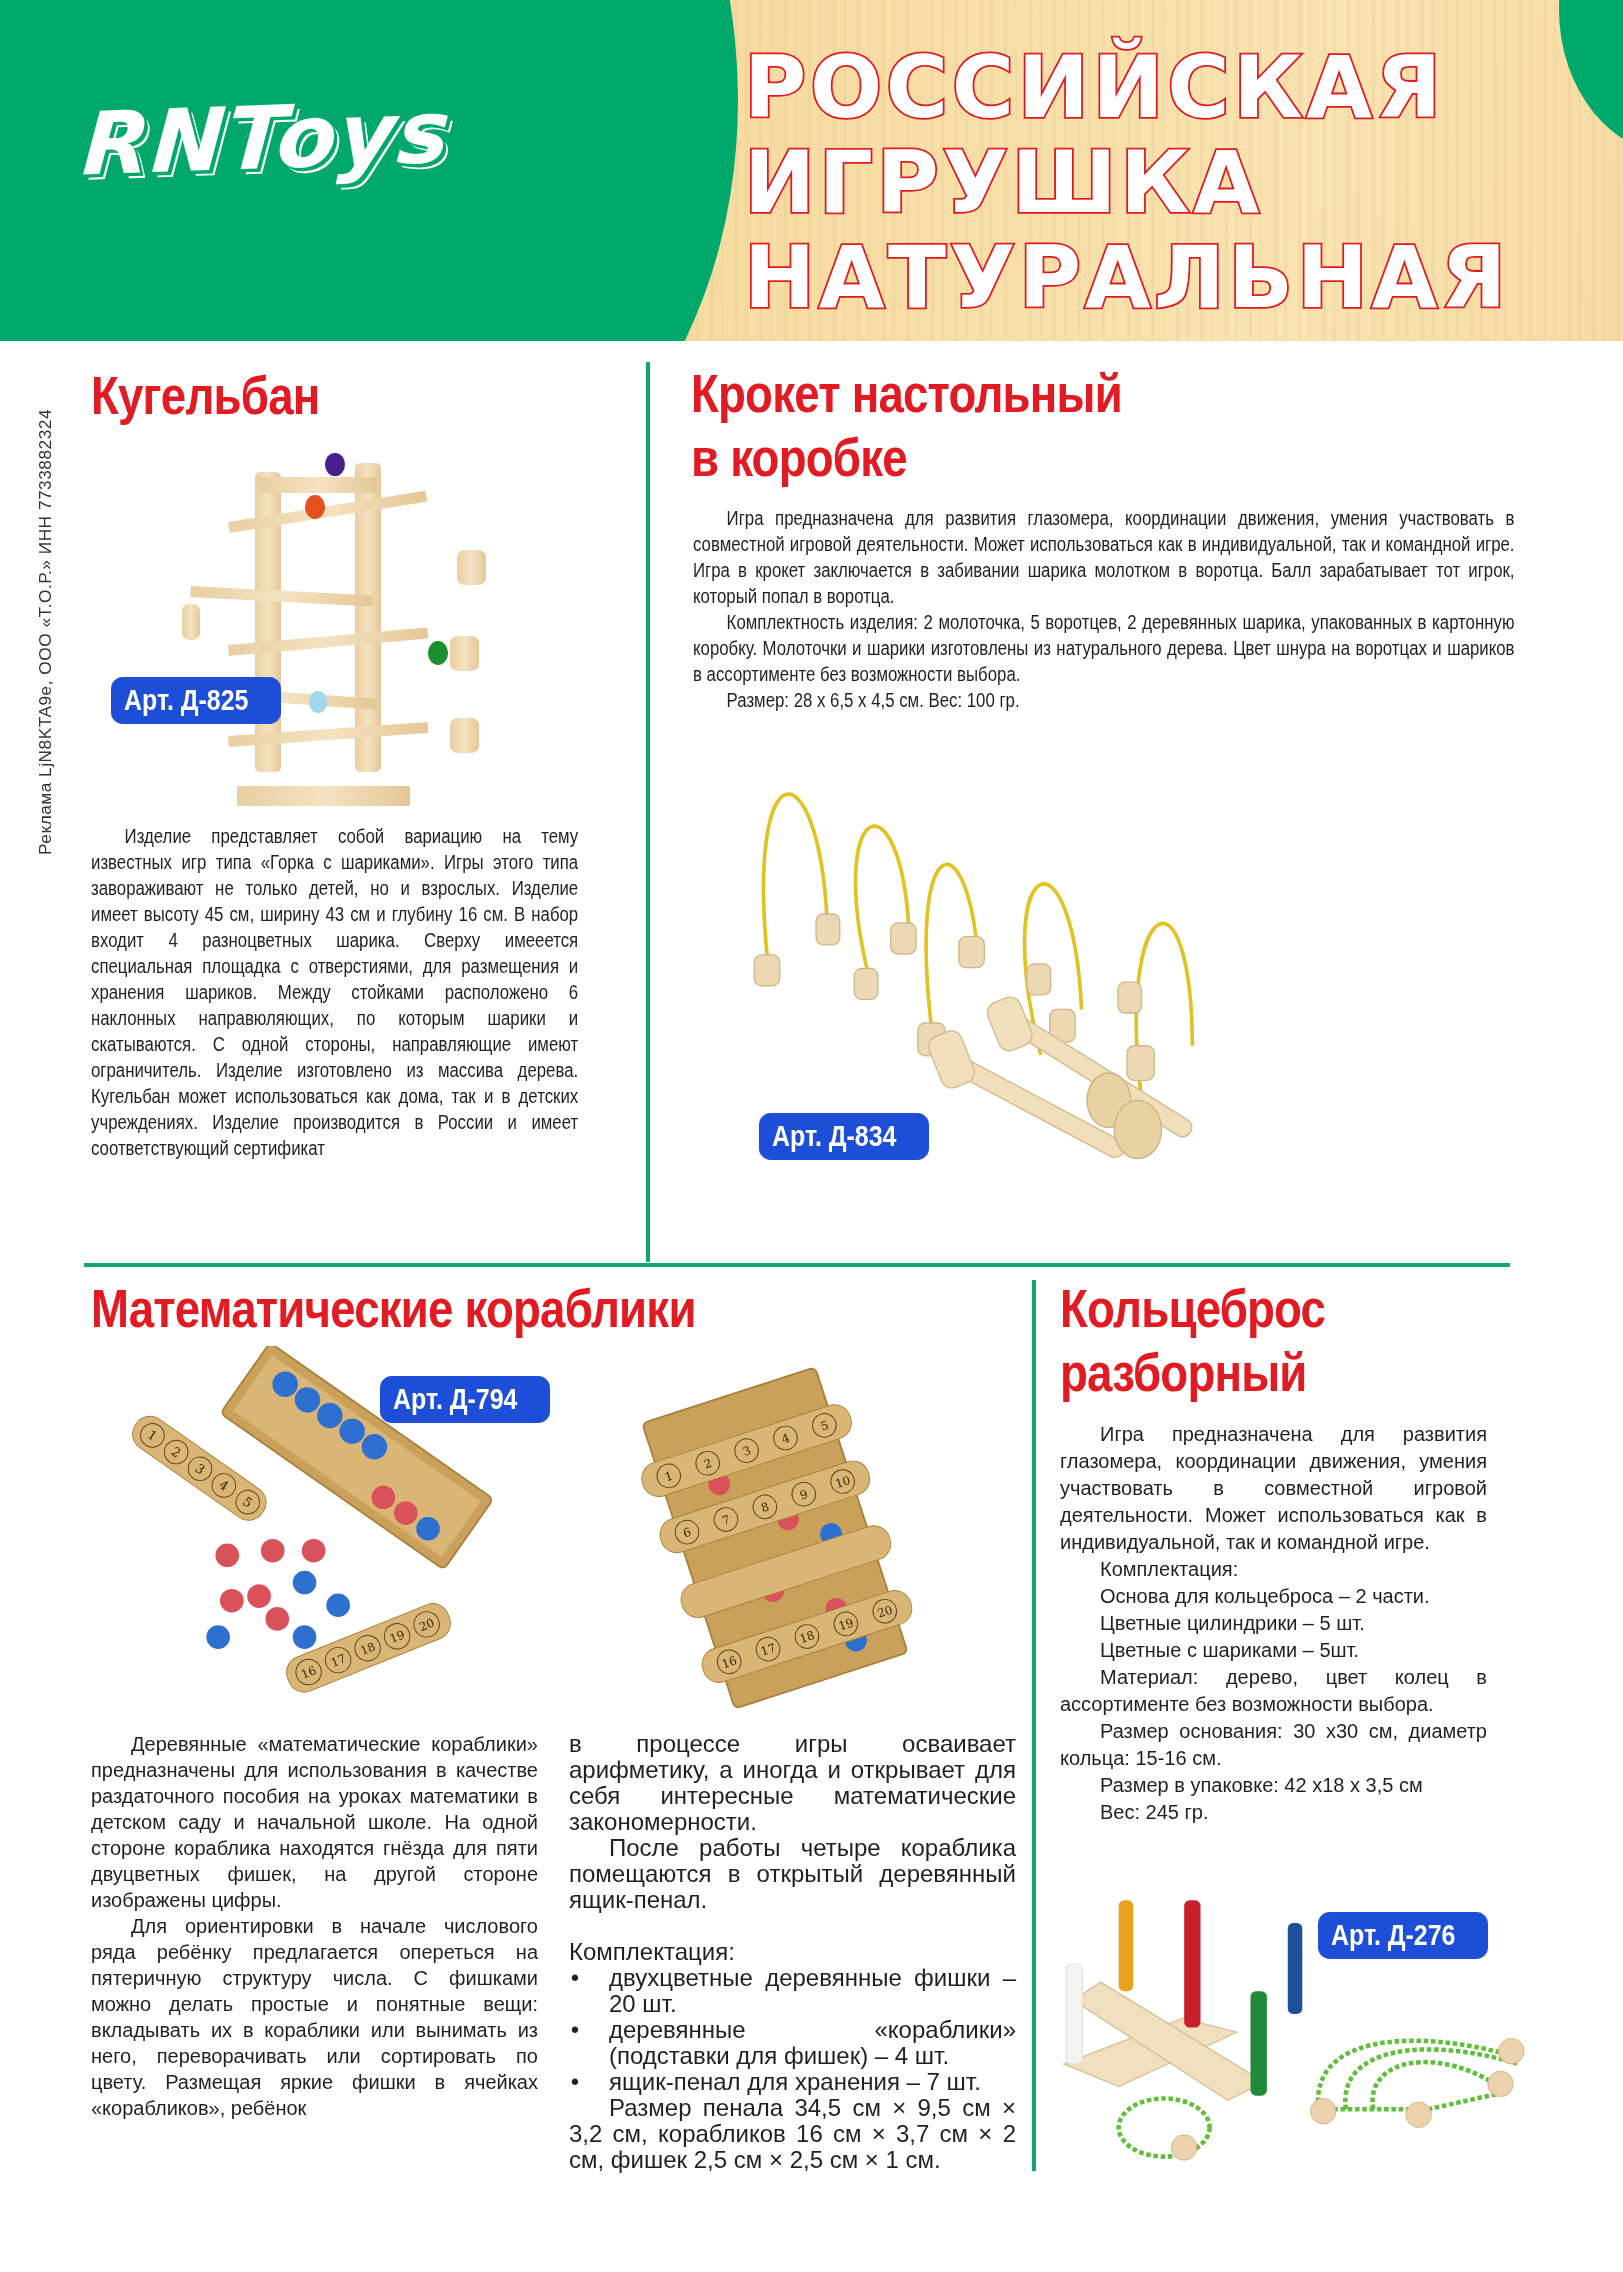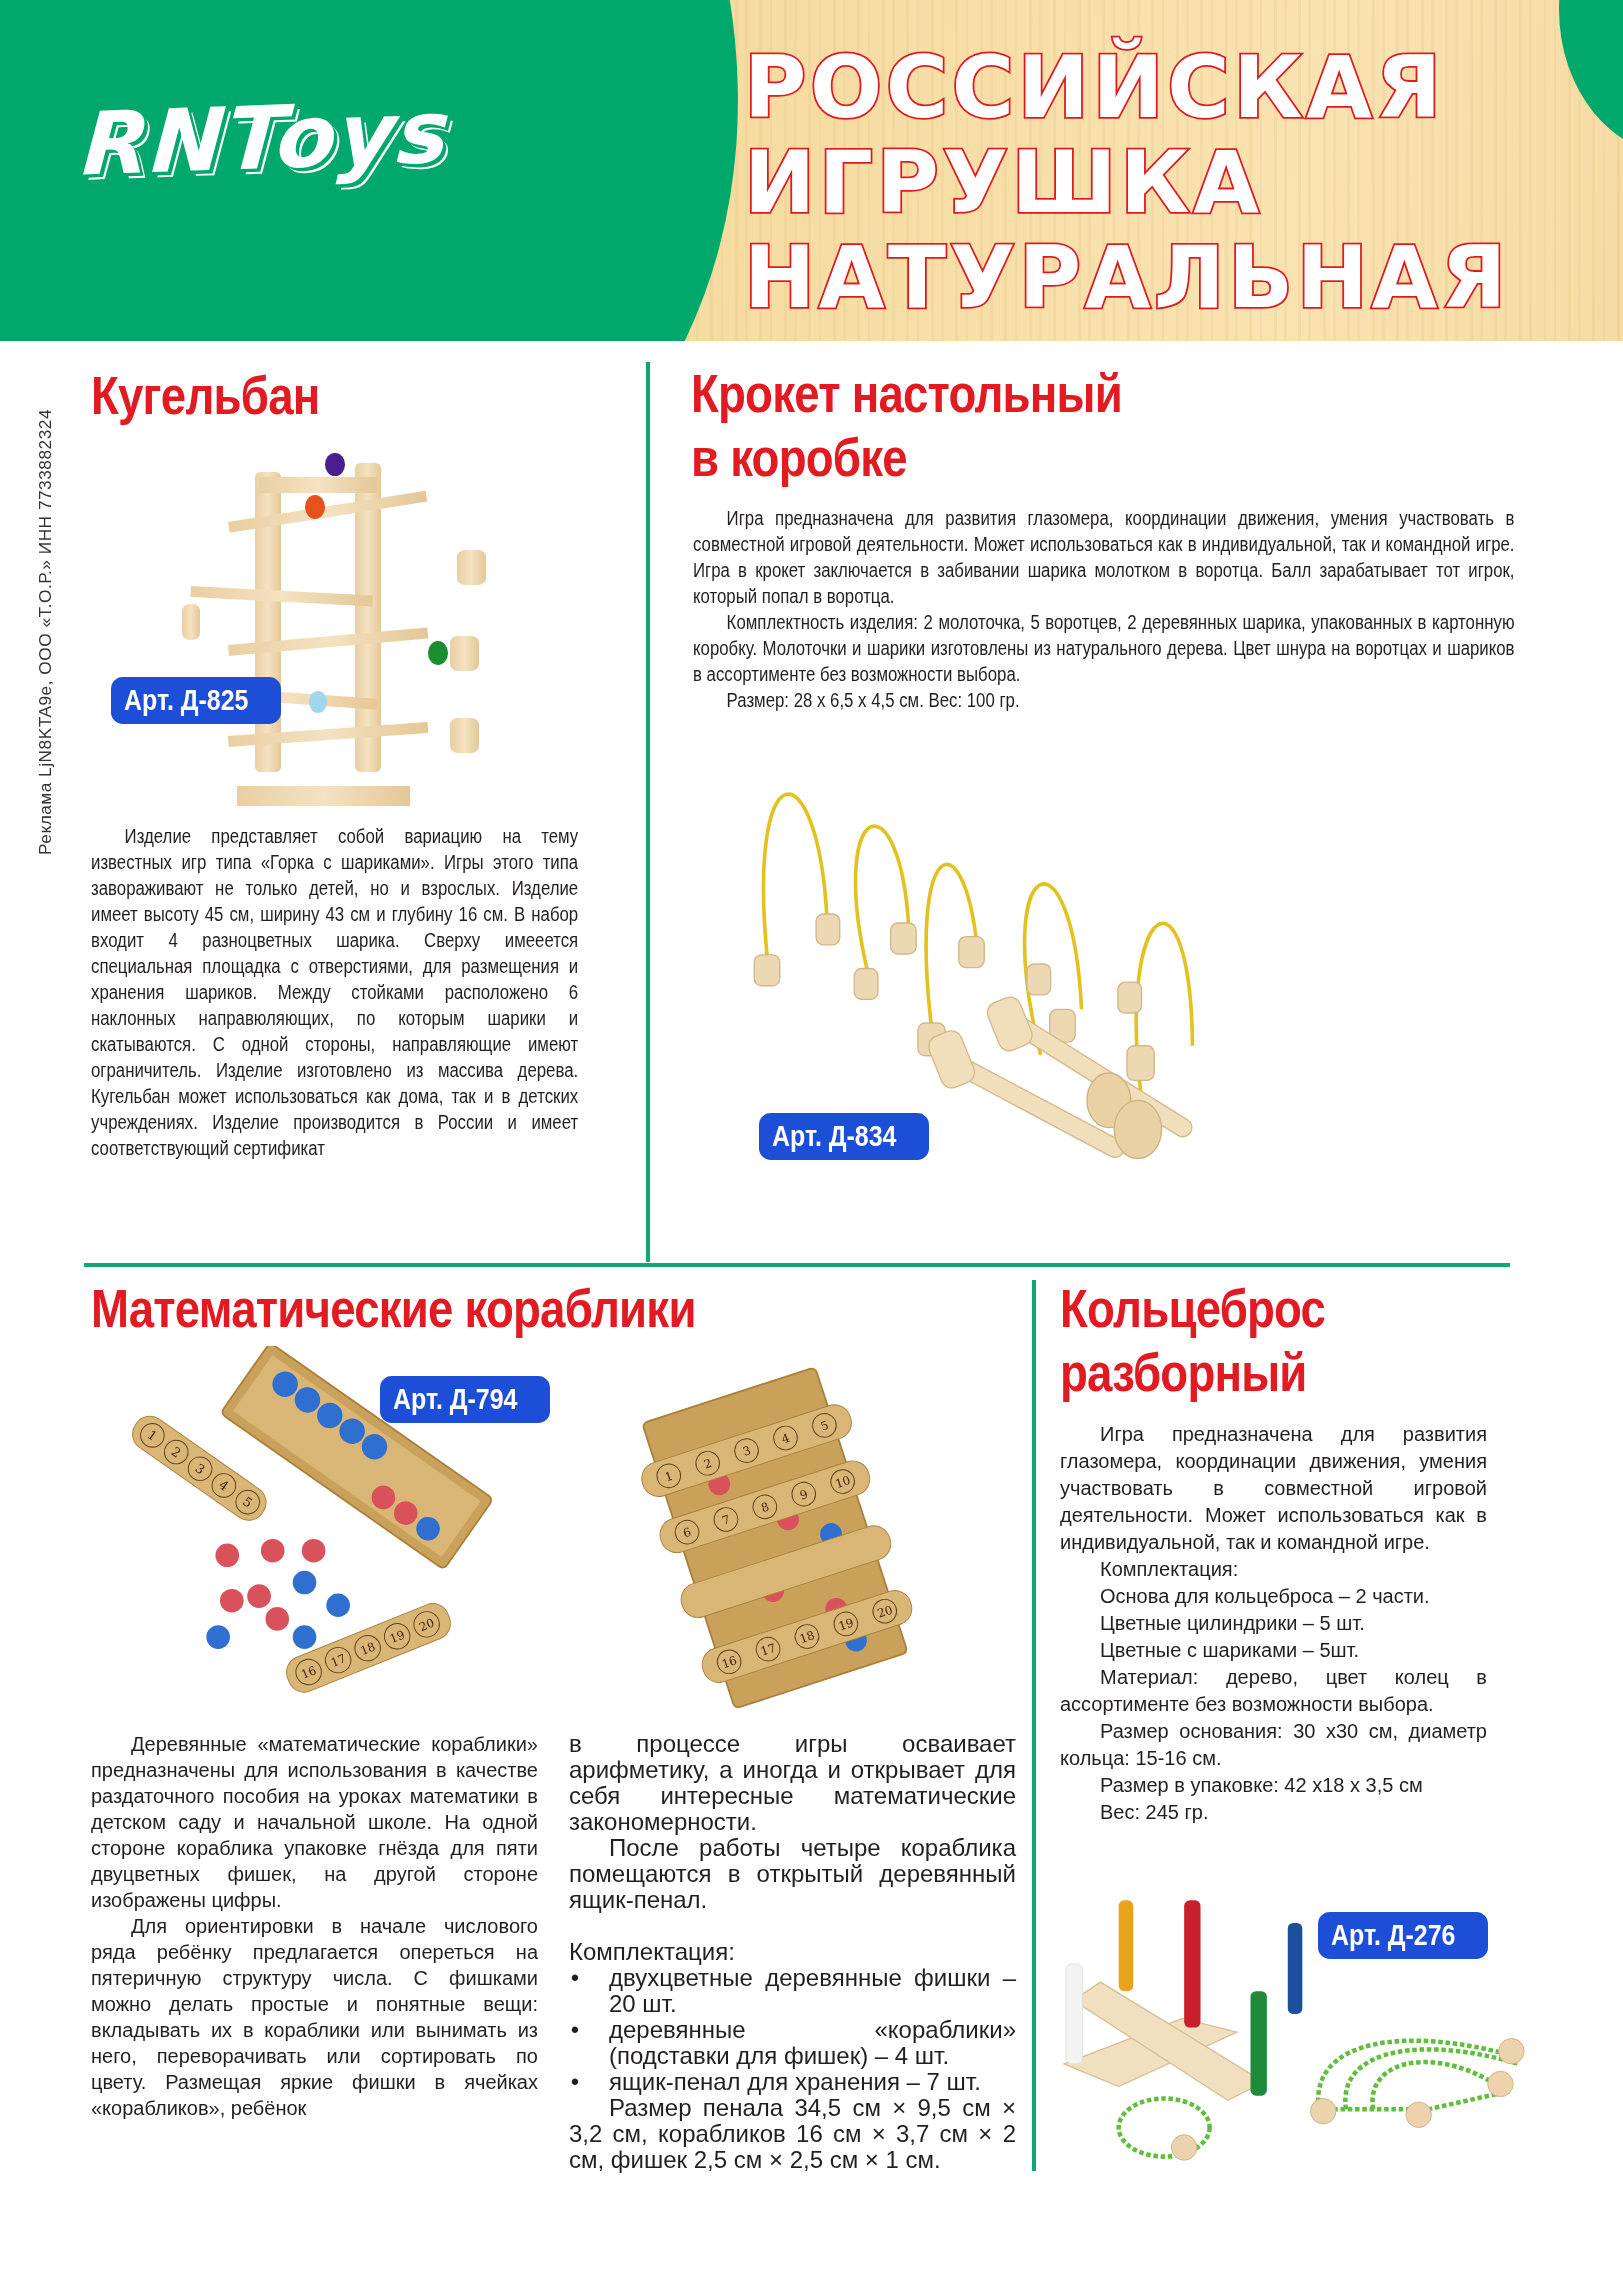--- a/index.html
+++ b/index.html
@@ -318,21 +318,21 @@
             <text x="740" y="324">18</text>
             <text x="785" y="324">19</text>
             <text x="830" y="324">20</text>
         </g>
       </g>
     </svg>
   </div>
   <div class="badge" style="left:380px; top:1376px;"><span>Арт. Д-794</span></div>
 
   <div class="txt" style="left:91px; top:1731px; width:447px; font-size:20px; line-height:26px;">
-    <p>Деревянные «математические кораблики» предназначены для использования в качестве раздаточного пособия на уроках математики в детском саду и начальной школе. На одной стороне кораблика упаковке гнёзда для пяти двуцветных фишек, на другой стороне изображены цифры.</p>
+    <p>Деревянные «математические кораблики» предназначены для использования в качестве раздаточного пособия на уроках математики в детском саду и начальной школе. На одной стороне кораблика находятся гнёзда для пяти двуцветных фишек, на другой стороне изображены цифры.</p>
     <p>Для ориентировки в начале числового ряда ребёнку предлагается опереться на пятеричную структуру числа. С фишками можно делать простые и понятные вещи: вкладывать их в кораблики или вынимать из него, переворачивать или сортировать по цвету. Размещая яркие фишки в ячейках «корабликов», ребёнок</p>
   </div>
 
   <div class="txt" style="left:569px; top:1731px; width:447px; font-size:24px; line-height:26px;">
     <p class="noindent">в процессе игры осваивает арифметику, а иногда и открывает для себя интересные математические закономерности.</p>
     <p>После работы четыре кораблика помещаются в открытый деревянный ящик-пенал.</p>
     <div class="gap"></div>
     <p class="noindent">Комплектация:</p>
     <ul>
       <li>двухцветные деревянные фишки – 20 шт.</li>

